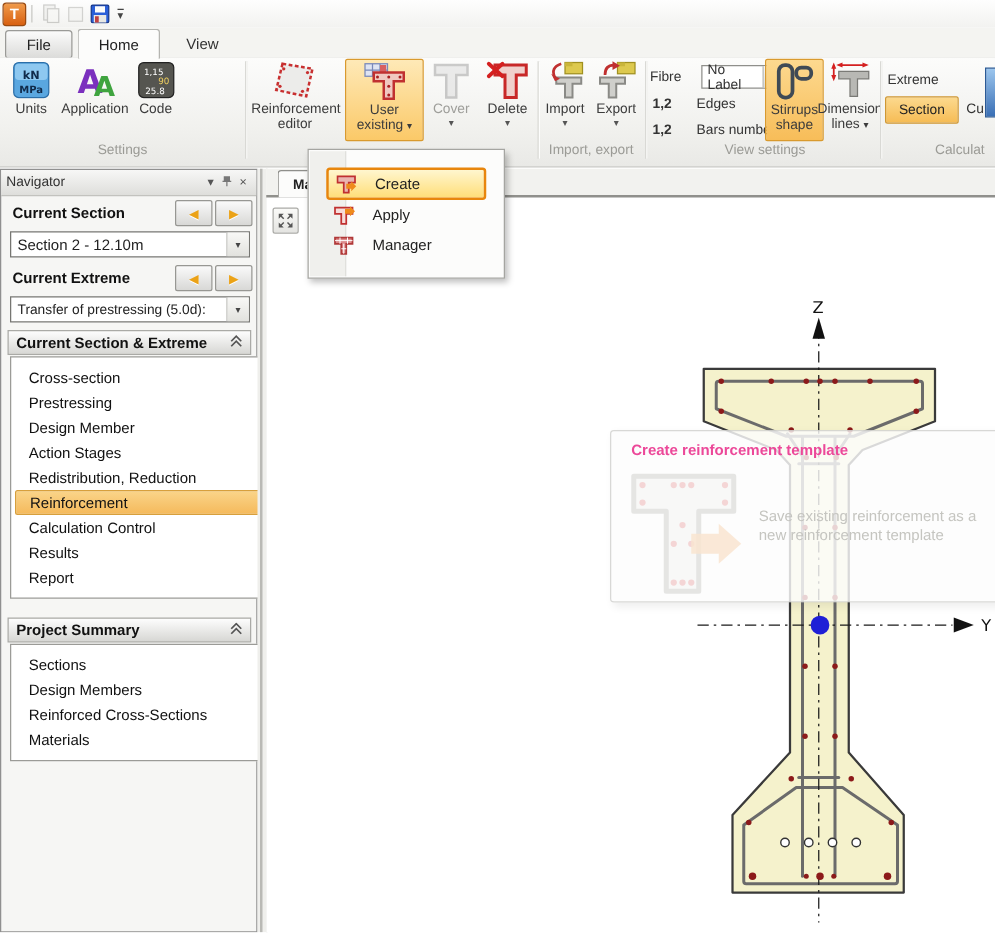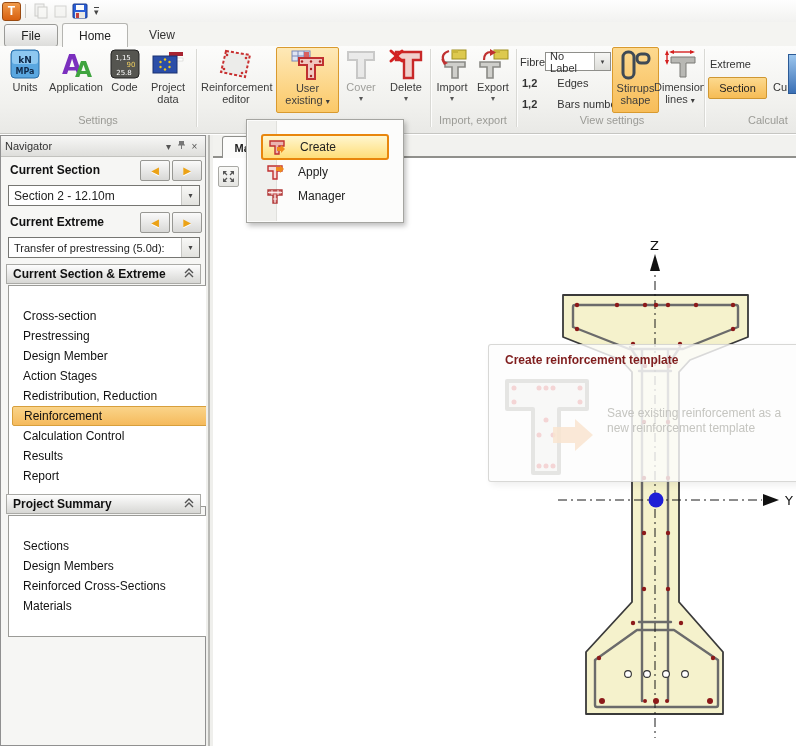--- a/index.html
+++ b/index.html
@@ -47,21 +47,21 @@
   .nav-head{position:absolute;left:0;top:0;right:0;height:20px;background:linear-gradient(#f7f7f6,#dededb);border-bottom:1px solid #c2c2be;display:flex;align-items:center;padding:0 4px;font-size:11px;color:#333;}
   .nav-head .sp{flex:1;}
   .nav-head .hicon{width:13px;text-align:center;color:#555;font-size:10px;}
   .nav-bold{position:absolute;left:9px;font-weight:bold;font-size:12px;color:#111;}
   .arrbtn{position:absolute;width:28px;height:19px;background:linear-gradient(#fafafa,#d8d8d6);border:1px solid #979793;border-radius:2px;display:flex;align-items:center;justify-content:center;color:#eba216;font-size:10px;text-shadow:0 1px 0 #fff;}
   .combo{position:absolute;left:7px;width:192px;height:21px;background:#fff;border:1px solid #767672;box-sizing:border-box;display:flex;align-items:center;}
   .combo .val{flex:1;padding:0 5px;font-size:12px;white-space:nowrap;overflow:hidden;}
   .combo .drop{width:17px;height:100%;display:flex;align-items:center;justify-content:center;font-size:8px;color:#444;background:linear-gradient(#f8f8f6,#e2e2de);border-left:1px solid #c6c6c2;}
   .sec-head{position:absolute;left:5px;width:195px;height:20px;background:linear-gradient(#fdfdfd,#d7d7d4);border:1px solid #aaaaa6;box-sizing:border-box;display:flex;align-items:center;padding:0 6px;font-weight:bold;font-size:12px;color:#111;}
   .sec-head .sp{flex:1;}
-  .listbox{position:absolute;left:7px;width:230px;background:#fff;border:1px solid #9b9b97;box-sizing:border-box;padding:20px 0;}
+  .listbox{position:absolute;left:7px;width:230px;background:#fff;border:1px solid #9b9b97;box-sizing:border-box;padding:6px 0;}
   .litem{height:20px;display:flex;align-items:center;padding-left:11px;font-size:12px;color:#111;margin:0 3px;}
   .litem.sel{background:linear-gradient(#fad489,#f5ba5c);border:1px solid #d79f3c;border-radius:2px;height:18px;}
   .splitter{position:absolute;left:206px;top:135px;width:7px;bottom:0;background:#efefec;border-right:1px solid #c9c9c5;}
   .splitter::after{content:"";position:absolute;left:2px;top:0;bottom:0;width:2px;background:#b9b9b5;}
 
   .main{position:absolute;left:213px;top:135px;right:0;bottom:0;background:#fff;}
   .doc-tabbar{position:absolute;left:0;top:0;right:0;height:21px;background:#f2f2ef;}
   .doc-tabbar::after{content:"";position:absolute;left:0;right:0;top:21px;height:2px;background:#90908c;}
   .doc-tab{position:absolute;left:9px;top:1px;width:48px;height:21px;background:#fcfcfb;border:1px solid #8f8f8b;border-bottom:none;border-radius:3px 3px 0 0;display:flex;align-items:center;justify-content:center;font-weight:bold;font-size:11px;z-index:2;}
   .fitbtn{position:absolute;left:5px;top:31px;width:19px;height:19px;background:linear-gradient(#fafaf8,#e4e4e1);border:1px solid #a9a9a5;border-radius:2px;display:flex;align-items:center;justify-content:center;}
@@ -70,21 +70,21 @@
   
   .menu{position:absolute;left:246px;top:119px;width:128px;background:#fcfcfb;border:1px solid #a5a5a1;box-shadow:2px 3px 5px rgba(0,0,0,.25);z-index:60;padding:14px;}
   .menu::before{content:"";position:absolute;left:1px;top:1px;bottom:1px;width:28px;background:#f0f0ed;border-right:1px solid #e0e0dc;}
   .mitem{position:relative;height:24px;display:flex;align-items:center;font-size:12px;color:#222;}
   .mitem .mic{width:28px;display:flex;align-items:center;justify-content:center;}
   .mitem .mlabel{margin-left:9px;}
   .mitem.hl{border:2px solid #e8860d;background:linear-gradient(#fff6cf,#ffde79);border-radius:3px;height:22px;}
 
   
   .tooltip{position:absolute;left:275px;top:209px;width:312px;height:136px;background:rgba(253,253,252,.82);border:1px solid rgba(170,170,166,.45);border-radius:3px;box-shadow:3px 3px 7px rgba(0,0,0,.07);z-index:40;}
-  .tt-title{position:absolute;left:16px;top:8px;font-weight:bold;font-size:12px;color:#7f1d1d;}
+  .tt-title{position:absolute;left:16px;top:8px;font-weight:bold;font-size:12px;color:#ec4899;}
   .tt-body{position:absolute;left:118px;top:33px;width:182px;font-size:12px;color:#c5c5c0;line-height:15px;margin-top:28px;}
   .tt-icon{position:absolute;left:12px;top:30px;}
 
   svg text{font-family:"DejaVu Sans",sans-serif;}
 </style>
 </head>
 <body>
 
 <div class="window">
 
@@ -145,38 +145,20 @@
       <div class="ricon">
         <svg width="30" height="30">
             <rect x="1" y="1" width="28" height="28" rx="4" fill="#555550" stroke="#222"></rect>
             <text x="13" y="11" text-anchor="middle" font-size="7" fill="#fff">1,15</text>
             <text x="21" y="18" text-anchor="middle" font-size="7" fill="#f0d060">90</text>
             <text x="14" y="26" text-anchor="middle" font-size="7" fill="#fff">25.8</text>
           </svg>
       </div>
       <div class="rlabel">Code</div>
     </div>
-    <div class="rbtn" style="left:143px;width:50px;">
-      <div class="ricon">
-        <svg width="34" height="30">
-            <rect x="18" y="3" width="14" height="4" fill="#a82432"></rect>
-            <rect x="18" y="9" width="14" height="3" fill="#fff" stroke="#c8c8c4" stroke-width=".5"></rect>
-            <rect x="2" y="7" width="24" height="17" fill="#2b4ea8" stroke="#1a3070"></rect>
-            <g fill="#f0c818">
-              <circle cx="14" cy="10.5" r="1.2"></circle>
-              <circle cx="9.5" cy="13" r="1.2"></circle>
-              <circle cx="18.5" cy="13" r="1.2"></circle>
-              <circle cx="9.5" cy="18" r="1.2"></circle>
-              <circle cx="18.5" cy="18" r="1.2"></circle>
-              <circle cx="14" cy="20.5" r="1.2"></circle>
-            </g>
-          </svg>
-      </div>
-      <div class="rlabel" style="width:46px;">Project data</div>
-    </div>
     <div class="grouplabel" style="left:20px;width:156px;">Settings</div>
     <div class="vsep" style="left:196px;"></div>
 
     <div class="rbtn" style="left:200px;width:72px;">
       <div class="ricon">
         <svg width="40" height="32">
             <path d="M10,3 L34,7 L29,29 L5,24 Z" fill="#ececea" stroke="#c83030" stroke-width="2" stroke-dasharray="3 2"></path>
             <g fill="#c83030">
               <circle cx="11" cy="7" r="1.3"></circle>
               <circle cx="30" cy="10" r="1.3"></circle>
@@ -258,21 +240,21 @@
           </svg>
       </div>
       <div class="rlabel">Export</div>
       <div class="rarrow">▾</div>
     </div>
     <div class="grouplabel" style="left:425px;width:96px;">Import, export</div>
     <div class="vsep" style="left:516px;"></div>
 
     <div class="vs-row" style="left:520px;top:6px;">
       <span>Fibre</span>
-      <span class="combo-sm" style="margin-left:0;width:64px;">
+      <span class="combo-sm" style="margin-left:16px;width:64px;">
         <span class="val" style="flex:1;">No Label</span>
         <span class="drop">▾</span>
       </span>
     </div>
     <div class="vs-row" style="left:522px;top:31px;">
       <span class="numpfx">1,2</span>
       <span>Edges</span>
     </div>
     <div class="vs-row" style="left:522px;top:52px;">
       <span class="numpfx">1,2</span>

